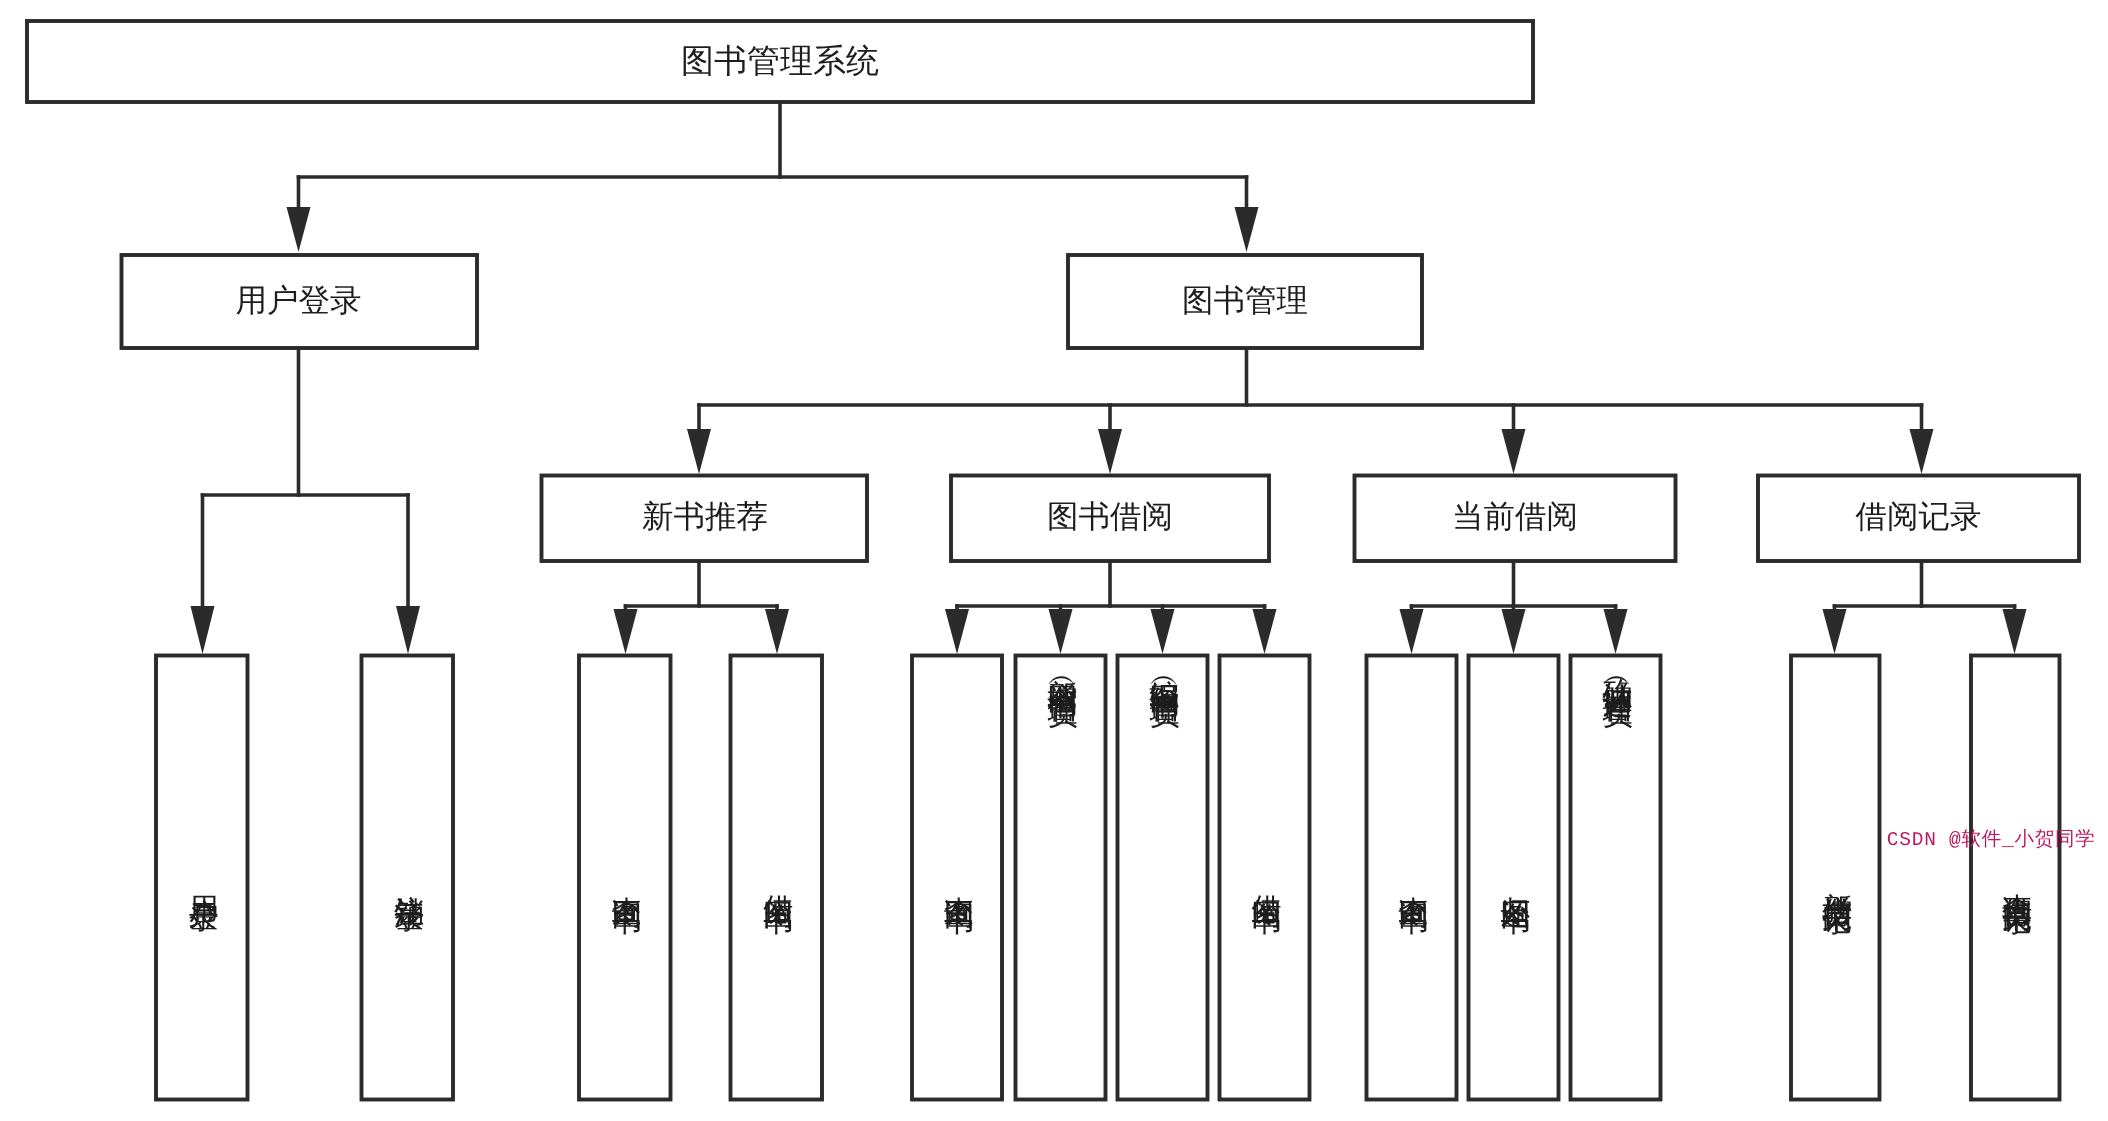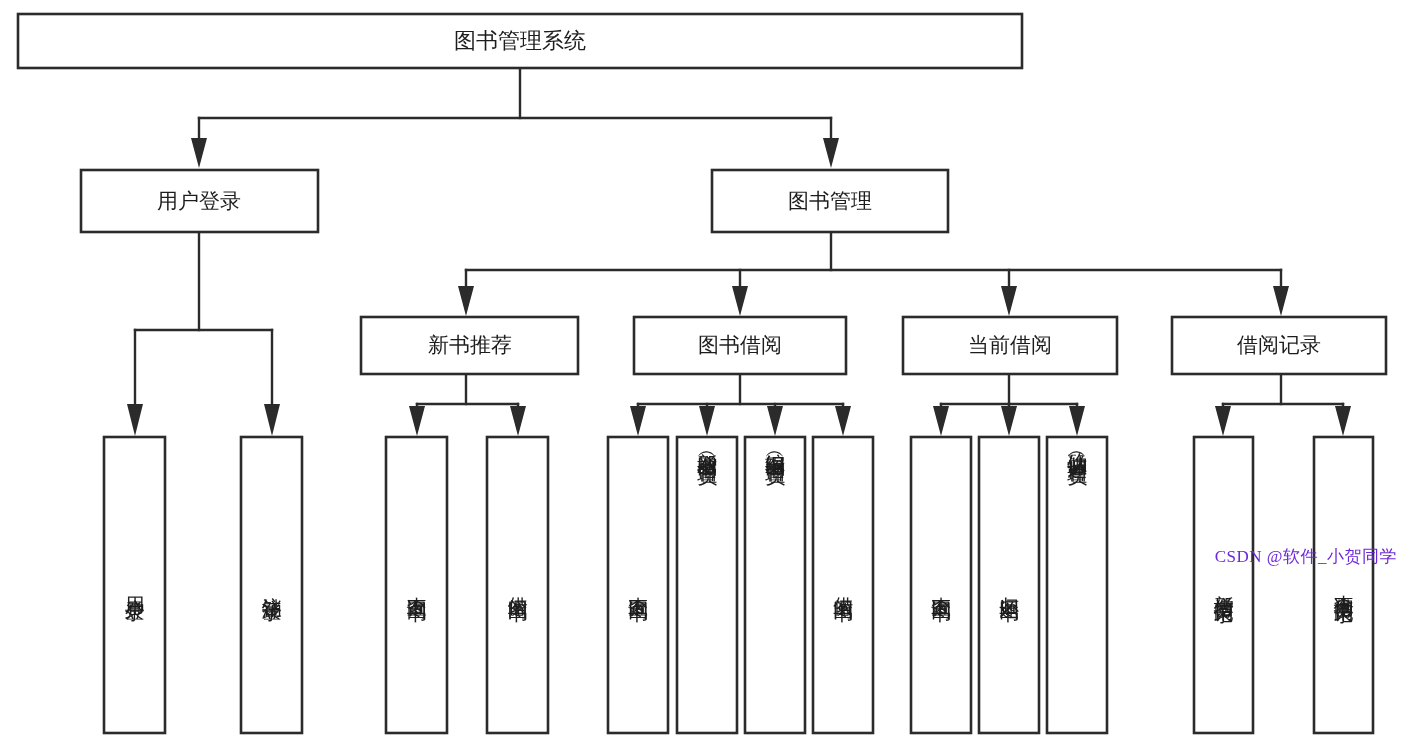--- a/index.html
+++ b/index.html
@@ -70,23 +70,23 @@
     line-height: 1.18;
     letter-spacing: 2px;
     color: #1d1d1d;
     white-space: nowrap;
     text-align: center;
   }
   .watermark {
     position: absolute;
     right: 8px;
     bottom: 4px;
-    font-family: Liberation Serif, serif;
-    font-size: 17px;
-    color: #6d28d9;
+    font-family: Liberation Mono, monospace;
+    font-size: 13px;
+    color: #be185d;
     letter-spacing: 0.5px;
     user-select: none;
   }
 </style>
 </head>
 <body>
 
 <div id="diagram-root">
 
   <svg class="diagram-canvas" viewBox="0 0 1405 747">

